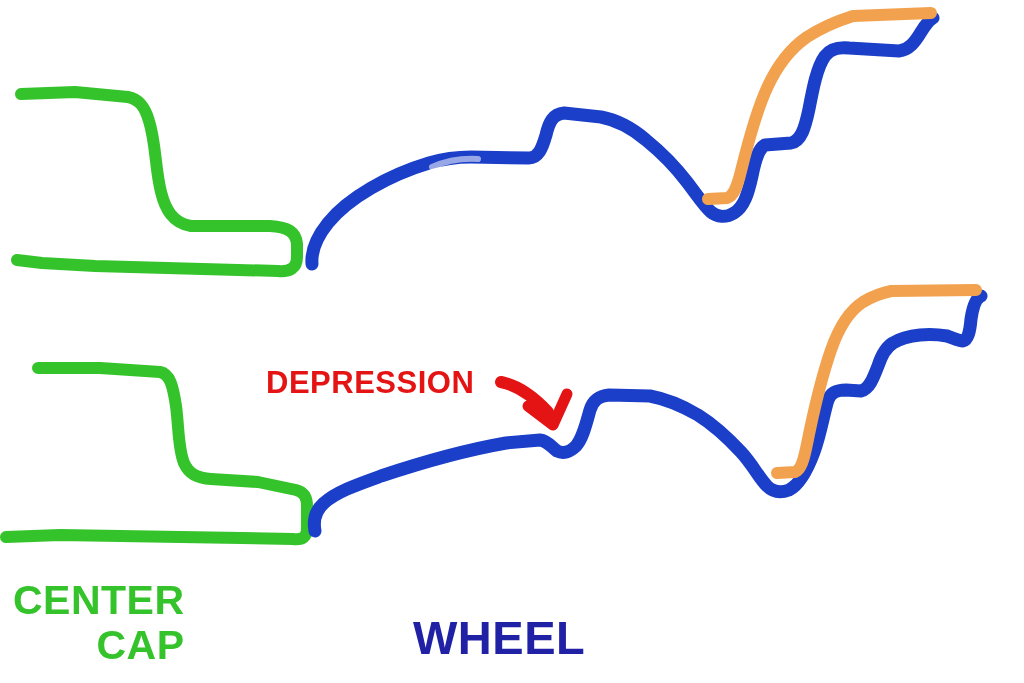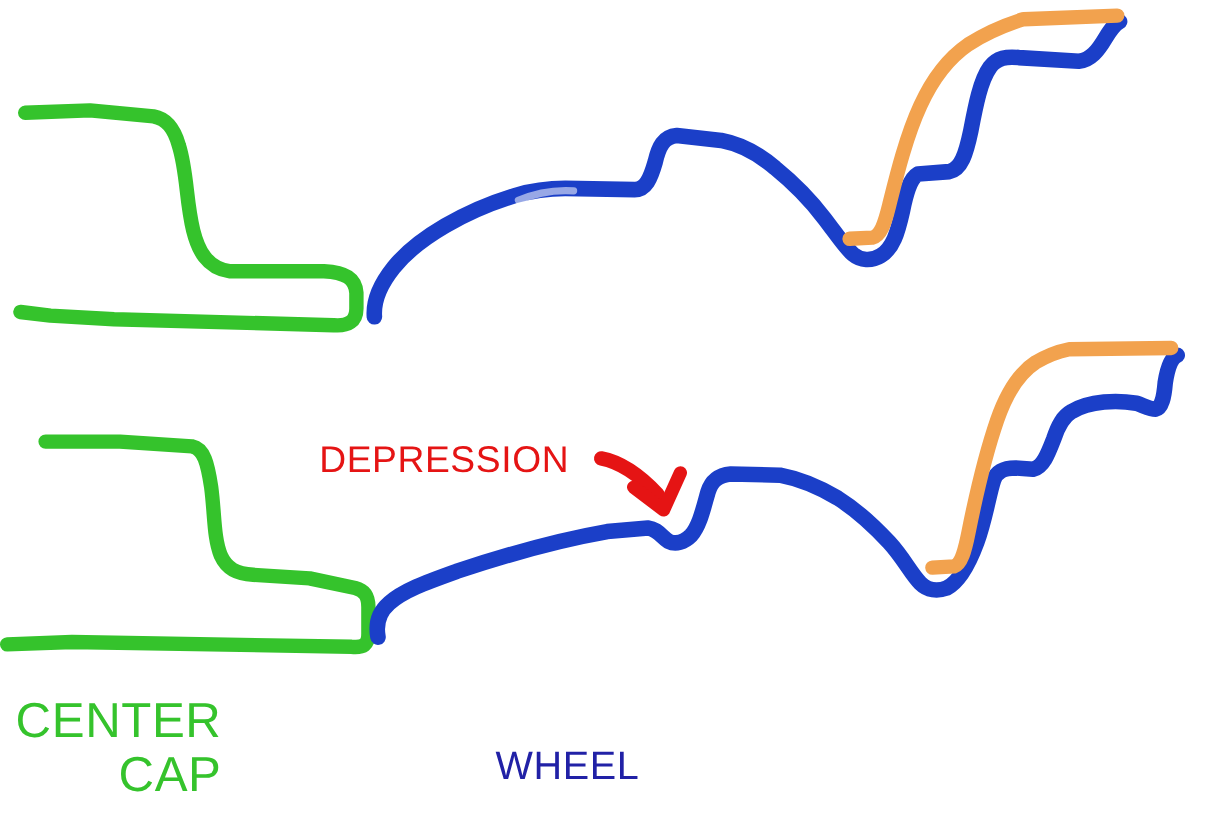--- a/index.html
+++ b/index.html
@@ -7,20 +7,21 @@
     padding: 0;
     background: #ffffff;
   }
   .canvas {
     position: relative;
     width: 1024px;
     height: 683px;
     background: #ffffff;
     overflow: hidden;
     font-family: "Liberation Sans", sans-serif;
+    font-weight: bold;
   }
   .canvas svg {
     position: absolute;
     top: 0;
     left: 0;
   }
   .label {
     position: absolute;
     white-space: pre-line;
     font-family: "Liberation Sans", sans-serif;
@@ -30,21 +31,21 @@
   .label-center-cap {
     left: 13px;
     top: 578px;
     font-size: 41px;
     line-height: 45px;
     text-align: right;
   }
   .label-wheel {
     left: 413px;
     top: 615px;
-    font-size: 33px;
+    font-size: 47px;
     line-height: 46px;
   }
   .label-trim-ring {
     left: 884px;
     top: 569px;
     font-size: 43px;
     line-height: 48px;
   }
   .label-depression {
     left: 266px;

